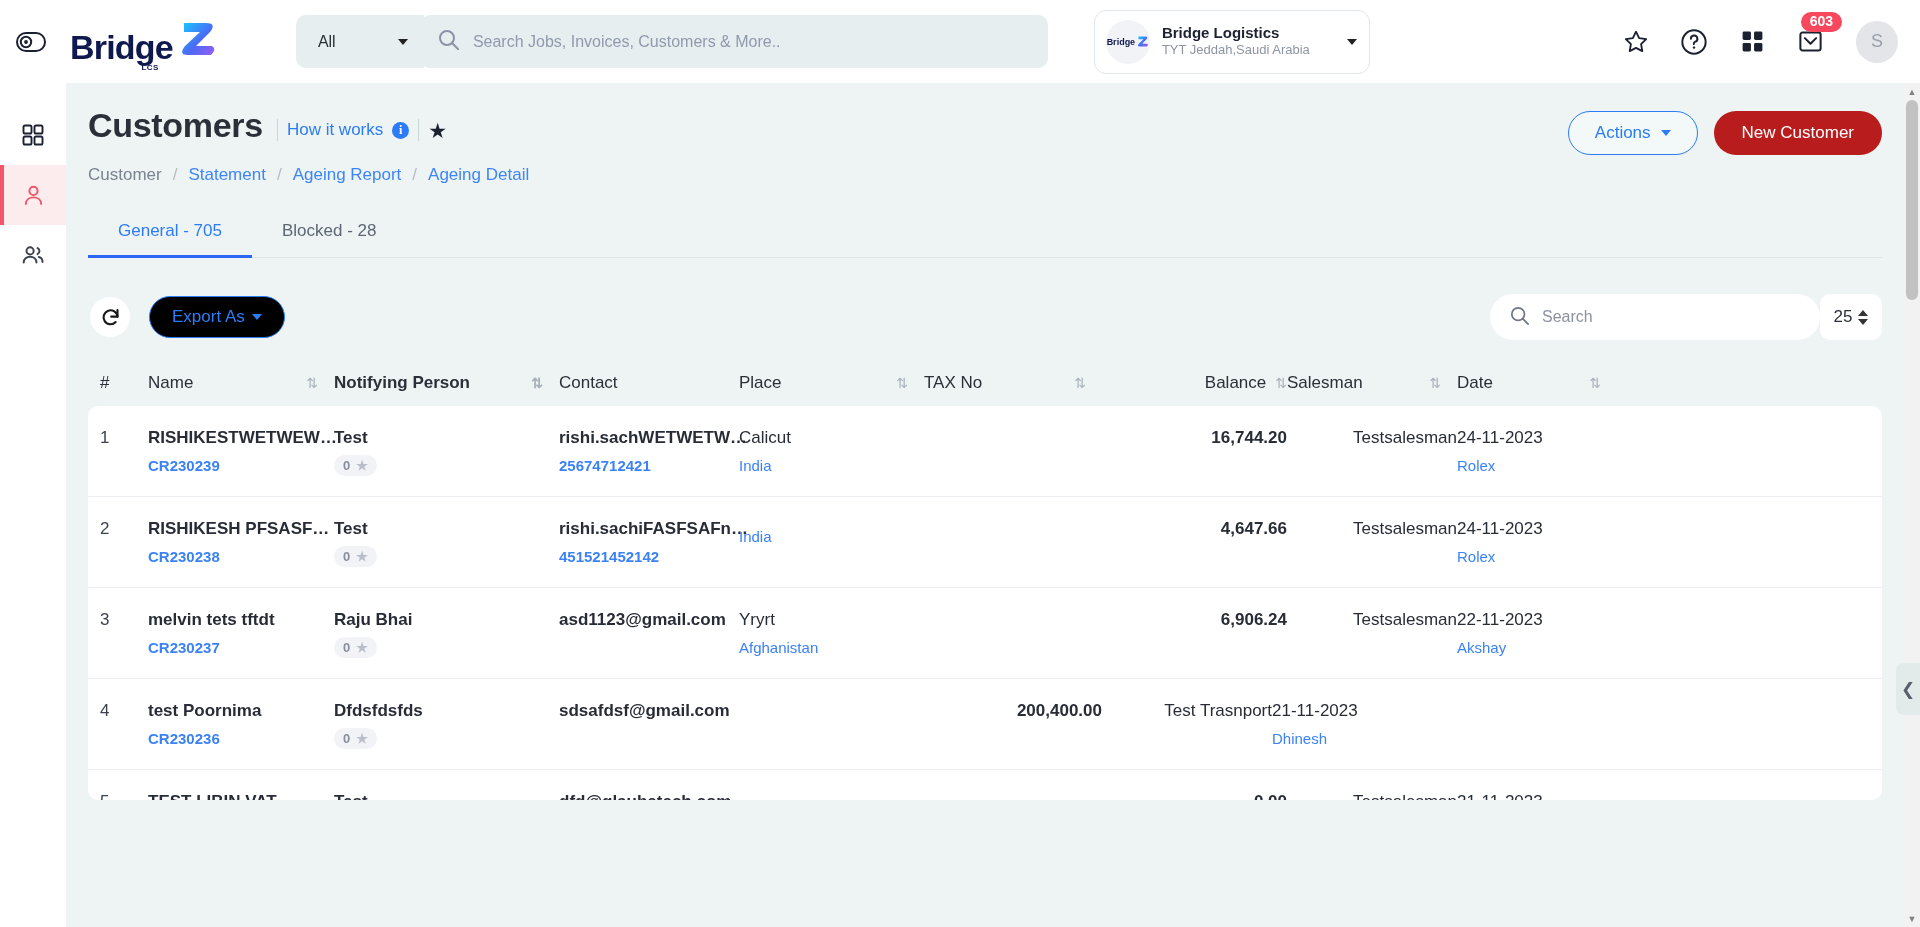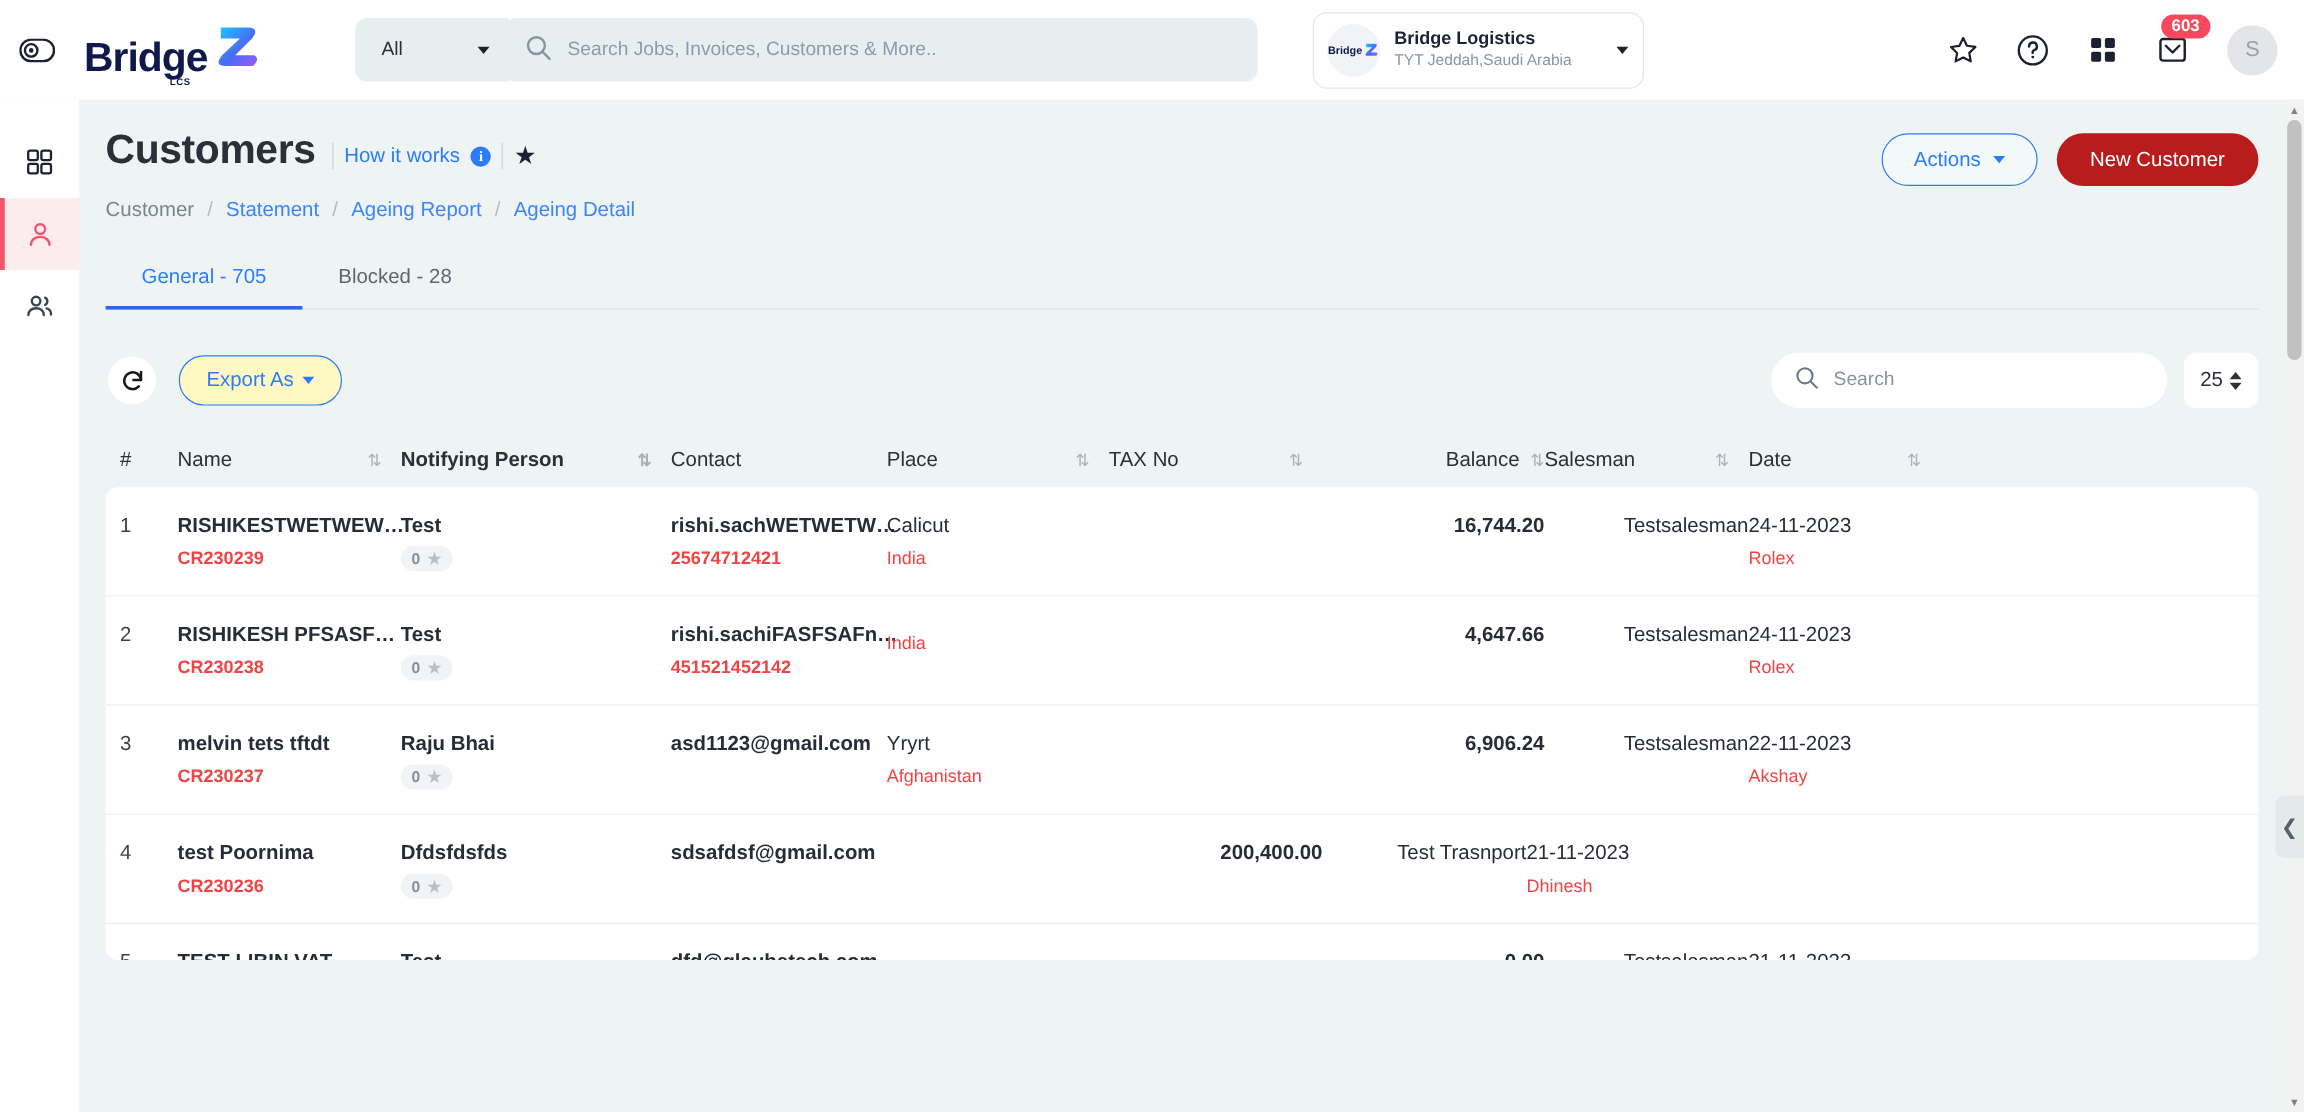--- a/index.html
+++ b/index.html
@@ -237,28 +237,28 @@
   .refresh-btn {
     width: 40px; height: 40px; border-radius: 50%;
     background: #fff;
     display: flex; align-items: center; justify-content: center;
     cursor: pointer;
   }
   .export-btn {
     height: 42px; padding: 0 22px;
     margin-left: 19px;
     border: 1px solid #2b7cf6; border-radius: 22px;
-    background: #fef9c3; color: #2b7cf6;
+    background: #000000; color: #2b7cf6;
     font-size: 17px; cursor: pointer;
     display: flex; align-items: center; gap: 7px;
     font-family: "Liberation Sans", sans-serif;
   }
   .export-btn .caret-down { border-top-color: #2b7cf6; }
 
-  .toolbar-right { margin-left: auto; display: flex; align-items: center; gap: 14px; }
+  .toolbar-right { margin-left: auto; display: flex; align-items: center; gap: 0; }
   .table-search {
     width: 330px; height: 46px;
     background: #fff; border-radius: 23px;
     display: flex; align-items: center; padding: 0 20px;
   }
   .table-search input {
     border: none; outline: none; background: transparent;
     font-size: 16px; color: #2b2f38; margin-left: 13px; width: 100%;
     font-family: "Liberation Sans", sans-serif;
   }
@@ -305,21 +305,21 @@
     overflow: hidden;
     height: 394px;
   }
   .row {
     display: flex; align-items: flex-start;
     padding: 22px 14px 20px 12px;
     border-bottom: 1px solid #eceff2;
     cursor: pointer;
   }
   .cell { font-size: 17px; color: #272c36; }
-  .cell .sub { font-size: 15px; color: #ef4444; margin-top: 9px; }
+  .cell .sub { font-size: 15px; color: #3b82f6; margin-top: 9px; }
   .cell.strong { font-weight: bold; }
   .num-cell { color: #3c424d; }
   .star-chip {
     display: inline-flex; align-items: center; gap: 6px;
     background: #f1f3f6; border-radius: 12px;
     padding: 3px 9px; margin-top: 7px;
     font-size: 13px; color: #878f9c;
   }
   .star-chip .s { color: #b9bfc9; font-size: 13px; }
 

